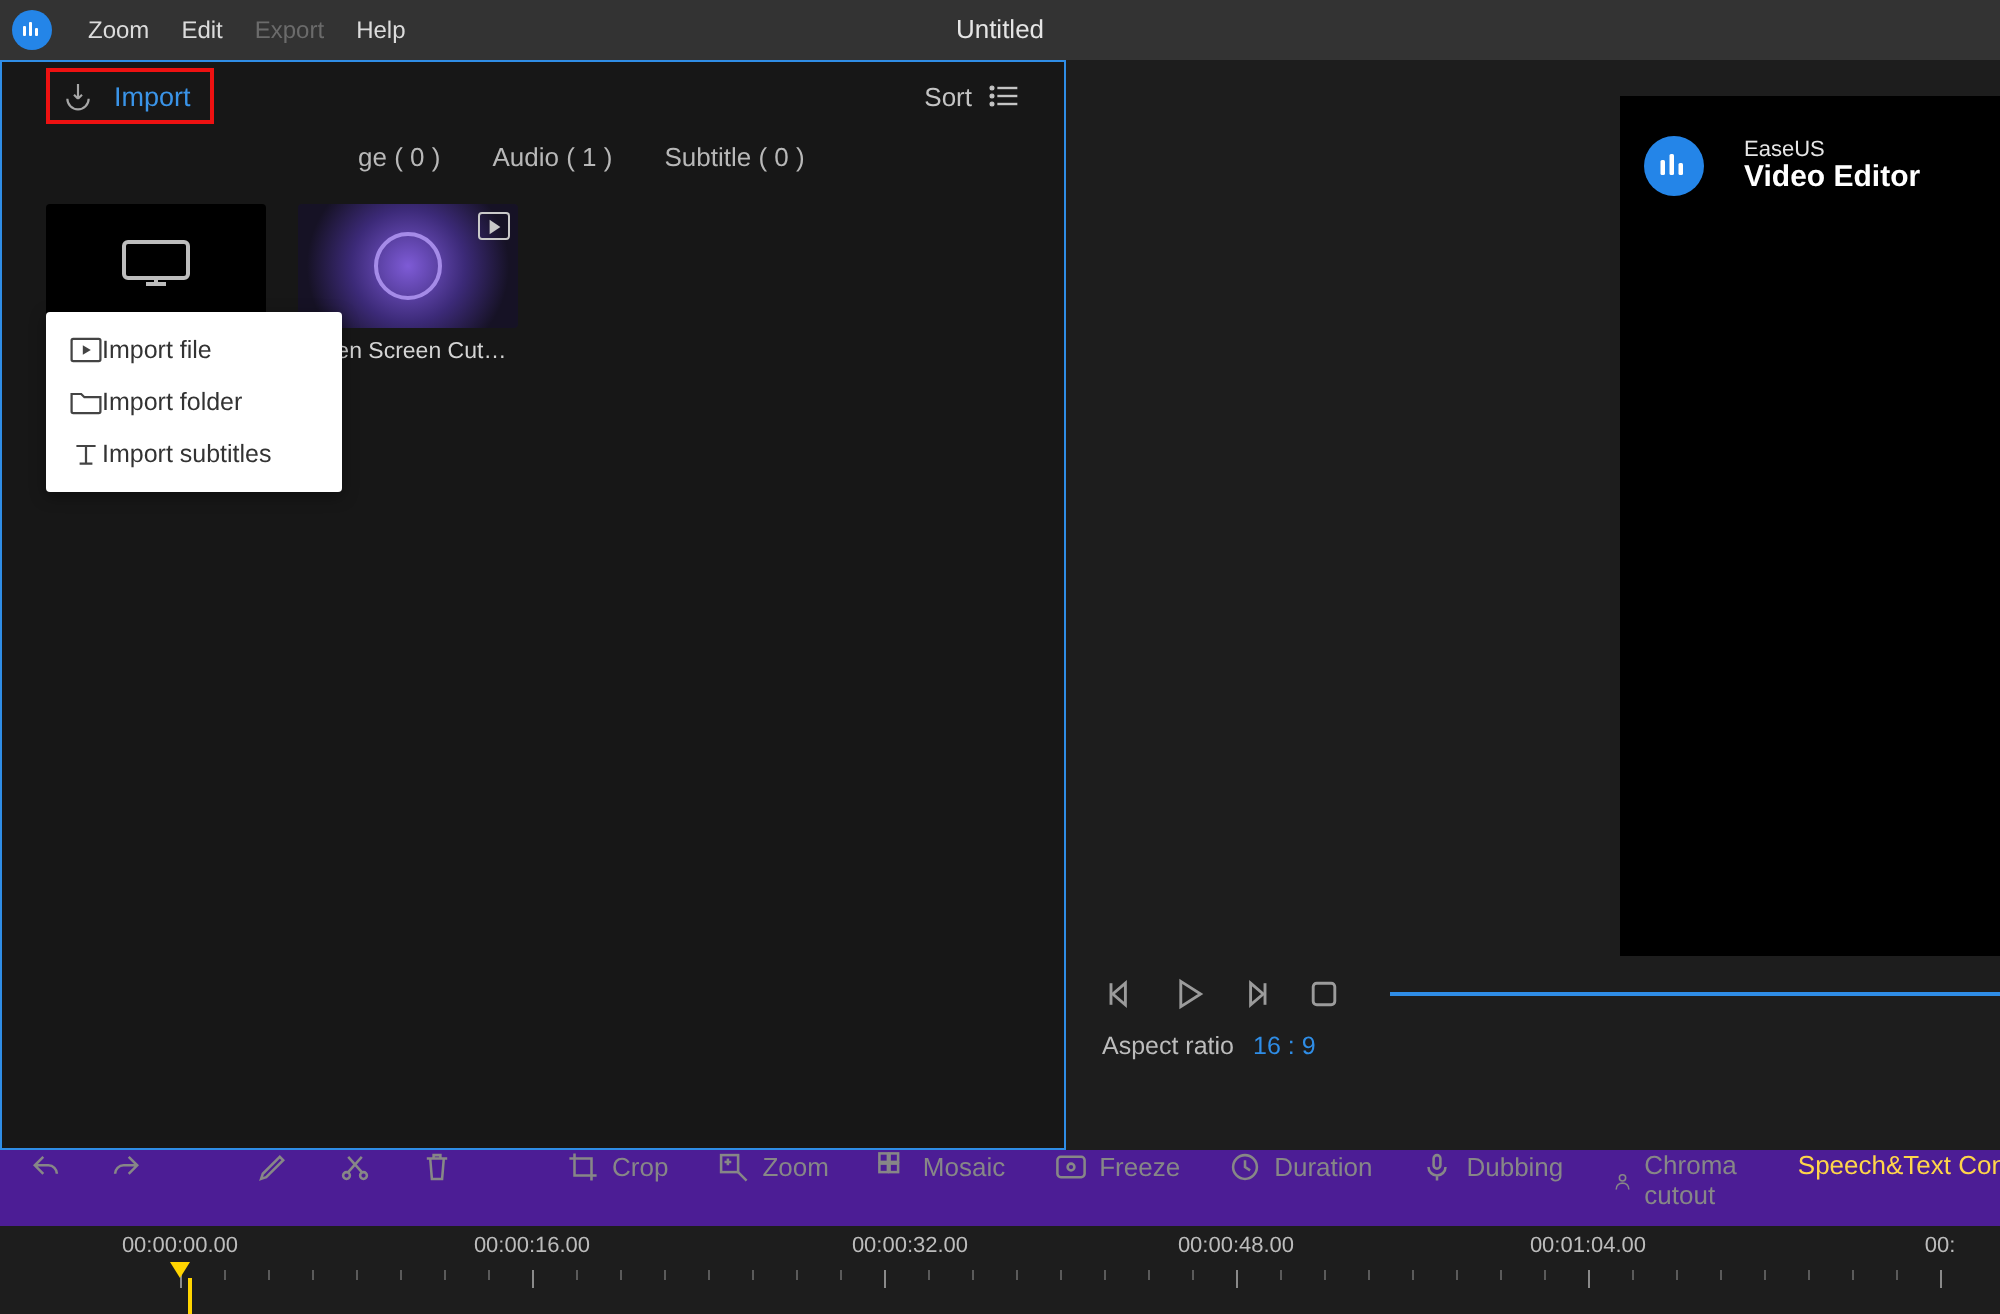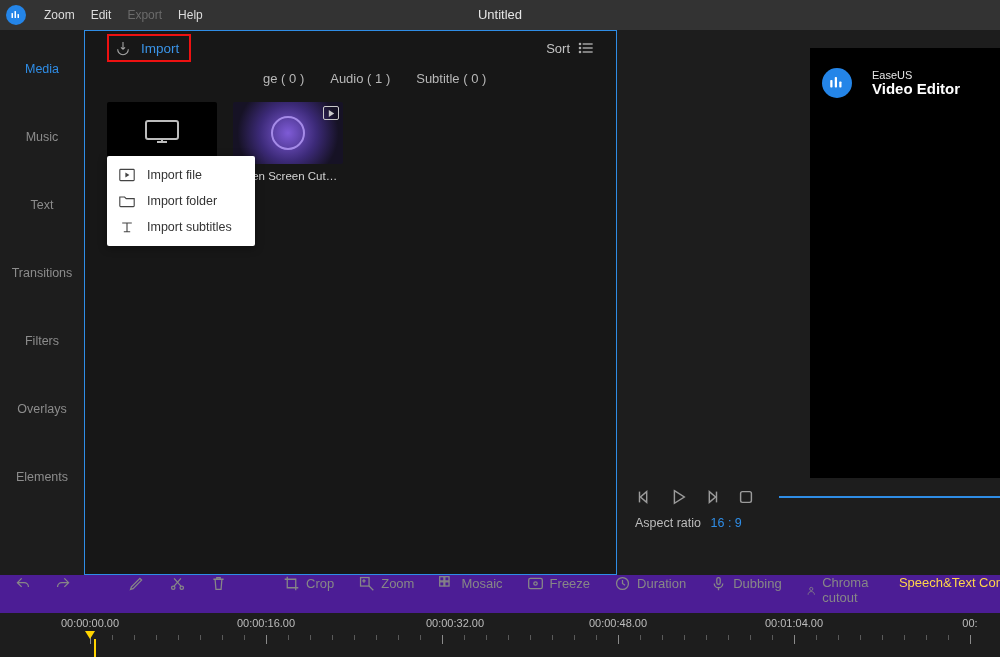--- a/index.html
+++ b/index.html
@@ -38,21 +38,21 @@
 
   .thumbs { display:flex; gap:16px; padding:0 22px; }
   .thumb { width:110px; }
   .thumb-img { width:110px; height:62px; background:#000; border-radius:2px; position:relative; display:flex; align-items:center; justify-content:center; }
   .thumb-label { font-size:11.5px; color:#d4d4d4; margin-top:6px; white-space:nowrap; overflow:hidden; text-overflow:ellipsis; }
   .thumb-badge { position:absolute; top:4px; right:4px; width:16px; height:14px; border:1px solid #c9c9c9; border-radius:2px; display:flex; align-items:center; justify-content:center; }
   .thumb-badge svg { width:9px; height:9px; fill:#c9c9c9; }
 
   
   .import-menu { position:absolute; top:125px; left:22px; width:148px; background:#fff; border-radius:2px; box-shadow:0 2px 8px rgba(0,0,0,.4); padding:6px 0; z-index:50; }
-  .import-menu-item { display:flex; align-items:center; gap:12px; padding:6px 12px; font-size:12.5px; color:#333; cursor:pointer; }
+  .import-menu-item { display:flex; align-items:center; padding:6px 12px; font-size:12.5px; color:#333; cursor:pointer; }
   .import-menu-item svg { width:16px; height:14px; stroke:#444; fill:none; stroke-width:1.4; }
 
   
   .preview-panel { flex:1; background:#1d1d1d; display:flex; flex-direction:column; padding:18px 0 0 0; }
   .preview-canvas { margin-left:auto; width:190px; height:430px; background:#000; position:relative; }
   .brand { position:absolute; top:20px; left:12px; display:flex; gap:10px; align-items:center; }
   .brand .logo-circle { width:30px; height:30px; }
   .brand .logo-circle svg { width:18px; height:18px; }
   .brand-text { line-height:1.1; }
   .brand-text .small { font-size:11px; color:#e6e6e6; }
@@ -96,29 +96,20 @@
       </svg>
   </div>
   <div class="menubar-item">Zoom</div>
   <div class="menubar-item">Edit</div>
   <div class="menubar-item disabled">Export</div>
   <div class="menubar-item">Help</div>
 </div>
 
 <div class="workspace">
 
-  <div class="sidetabs">
-    <div class="sidetab active">Media</div>
-    <div class="sidetab">Music</div>
-    <div class="sidetab">Text</div>
-    <div class="sidetab">Transitions</div>
-    <div class="sidetab">Filters</div>
-    <div class="sidetab">Overlays</div>
-    <div class="sidetab">Elements</div>
-  </div>
 
   <div class="media-panel">
 
     <div class="import-row">
       <div class="import-btn">
         <svg viewBox="0 0 24 24">
             <path d="M4 14a8 8 0 1 0 16 0" stroke-width="1.6"></path>
             <path d="M12 3v11m0 0l-3-3m3 3l3-3" stroke-width="1.6"></path>
           </svg>
         <span>Import</span>

